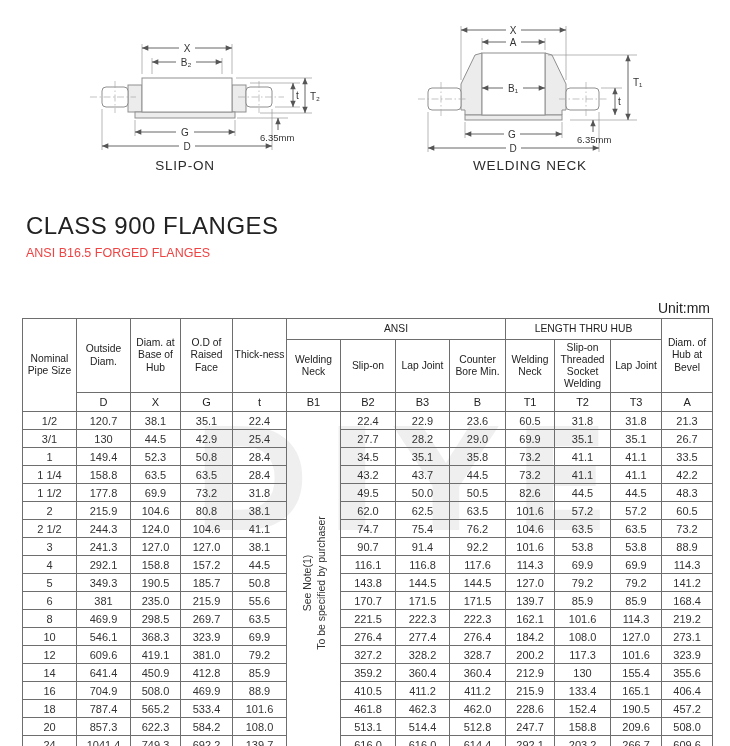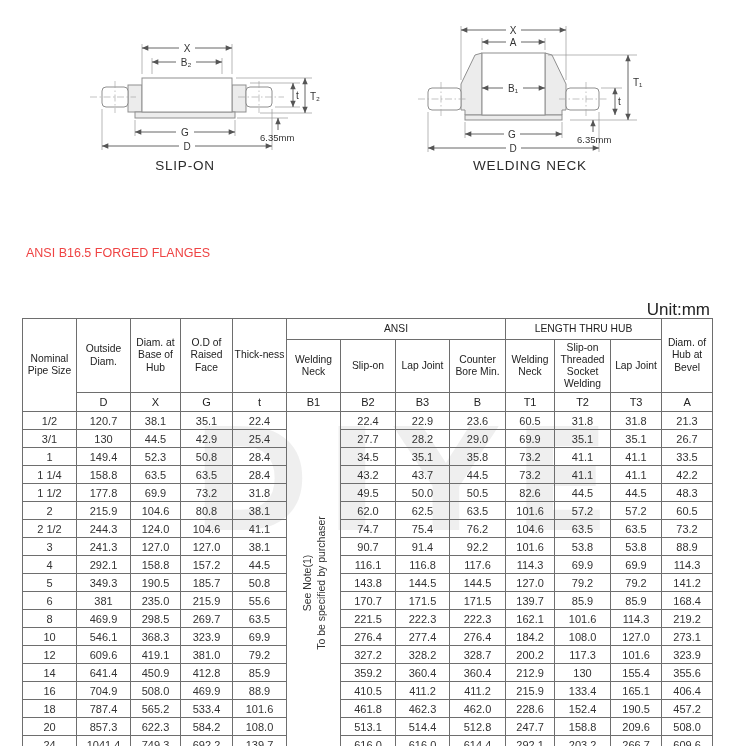--- a/index.html
+++ b/index.html
@@ -20,21 +20,21 @@
   .dim{stroke:#555;stroke-width:.9;}
   .ext{stroke:#999;stroke-width:.7;}
   .cl{stroke:#aaa;stroke-width:.7;stroke-dasharray:7 2.5 1.5 2.5;}
   .dimtxt{font-size:10px;fill:#333;}
   .dimtxt2{font-size:9.5px;fill:#333;}
   .lblbg{fill:#ffffff;}
 
   
   #page-title{position:absolute;left:26px;top:212px;font-size:24px;color:#222;letter-spacing:.5px;}
   #page-subtitle{position:absolute;left:26px;top:246px;font-size:12.5px;color:#ef4444;}
-  #unit-note{position:absolute;right:20px;top:300px;font-size:17px;color:#222;}
+  #unit-note{position:absolute;right:20px;top:300px;font-size:14px;color:#222;}
 
   
   #watermark{position:absolute;left:0;top:398px;width:730px;text-align:center;
         font-size:142px;font-weight:bold;letter-spacing:16px;color:rgba(120,120,120,.12);
         pointer-events:none;font-family:"DejaVu Sans",sans-serif;margin-left:44px;}
 
   
   #spec-table{position:absolute;left:22px;top:318px;width:690px;height:423px;
         border-collapse:collapse;table-layout:fixed;}
   #spec-table th,#spec-table td{border:1px solid #6e6e6e;padding:0 1px;text-align:center;
@@ -170,20 +170,21 @@
       <line class="ext" x1="205" y1="112" x2="272" y2="112"></line>
       <line class="dim" x1="263" y1="47" x2="263" y2="112" marker-start="url(#ah2)" marker-end="url(#ah2)"></line>
       <text class="dimtxt" x="268" y="78">T₁</text>
 
       <line class="dim" x1="228" y1="124" x2="228" y2="112" marker-end="url(#ah2)"></line>
       <text class="dimtxt2" x="212" y="135">6.35mm</text>
     </g>
   </svg>
   <div id="welding-neck-caption" class="diagram-caption">WELDING NECK</div>
 
+  <div id="page-title">CLASS 900 FLANGES</div>
   <div id="page-subtitle">ANSI B16.5 FORGED FLANGES</div>
   <div id="unit-note">Unit:mm</div>
 
   <div id="watermark">DIYE</div>
 
   <table id="spec-table">
     <colgroup>
       <col style="width:54px">
         <col style="width:54px">
         <col style="width:50px">

